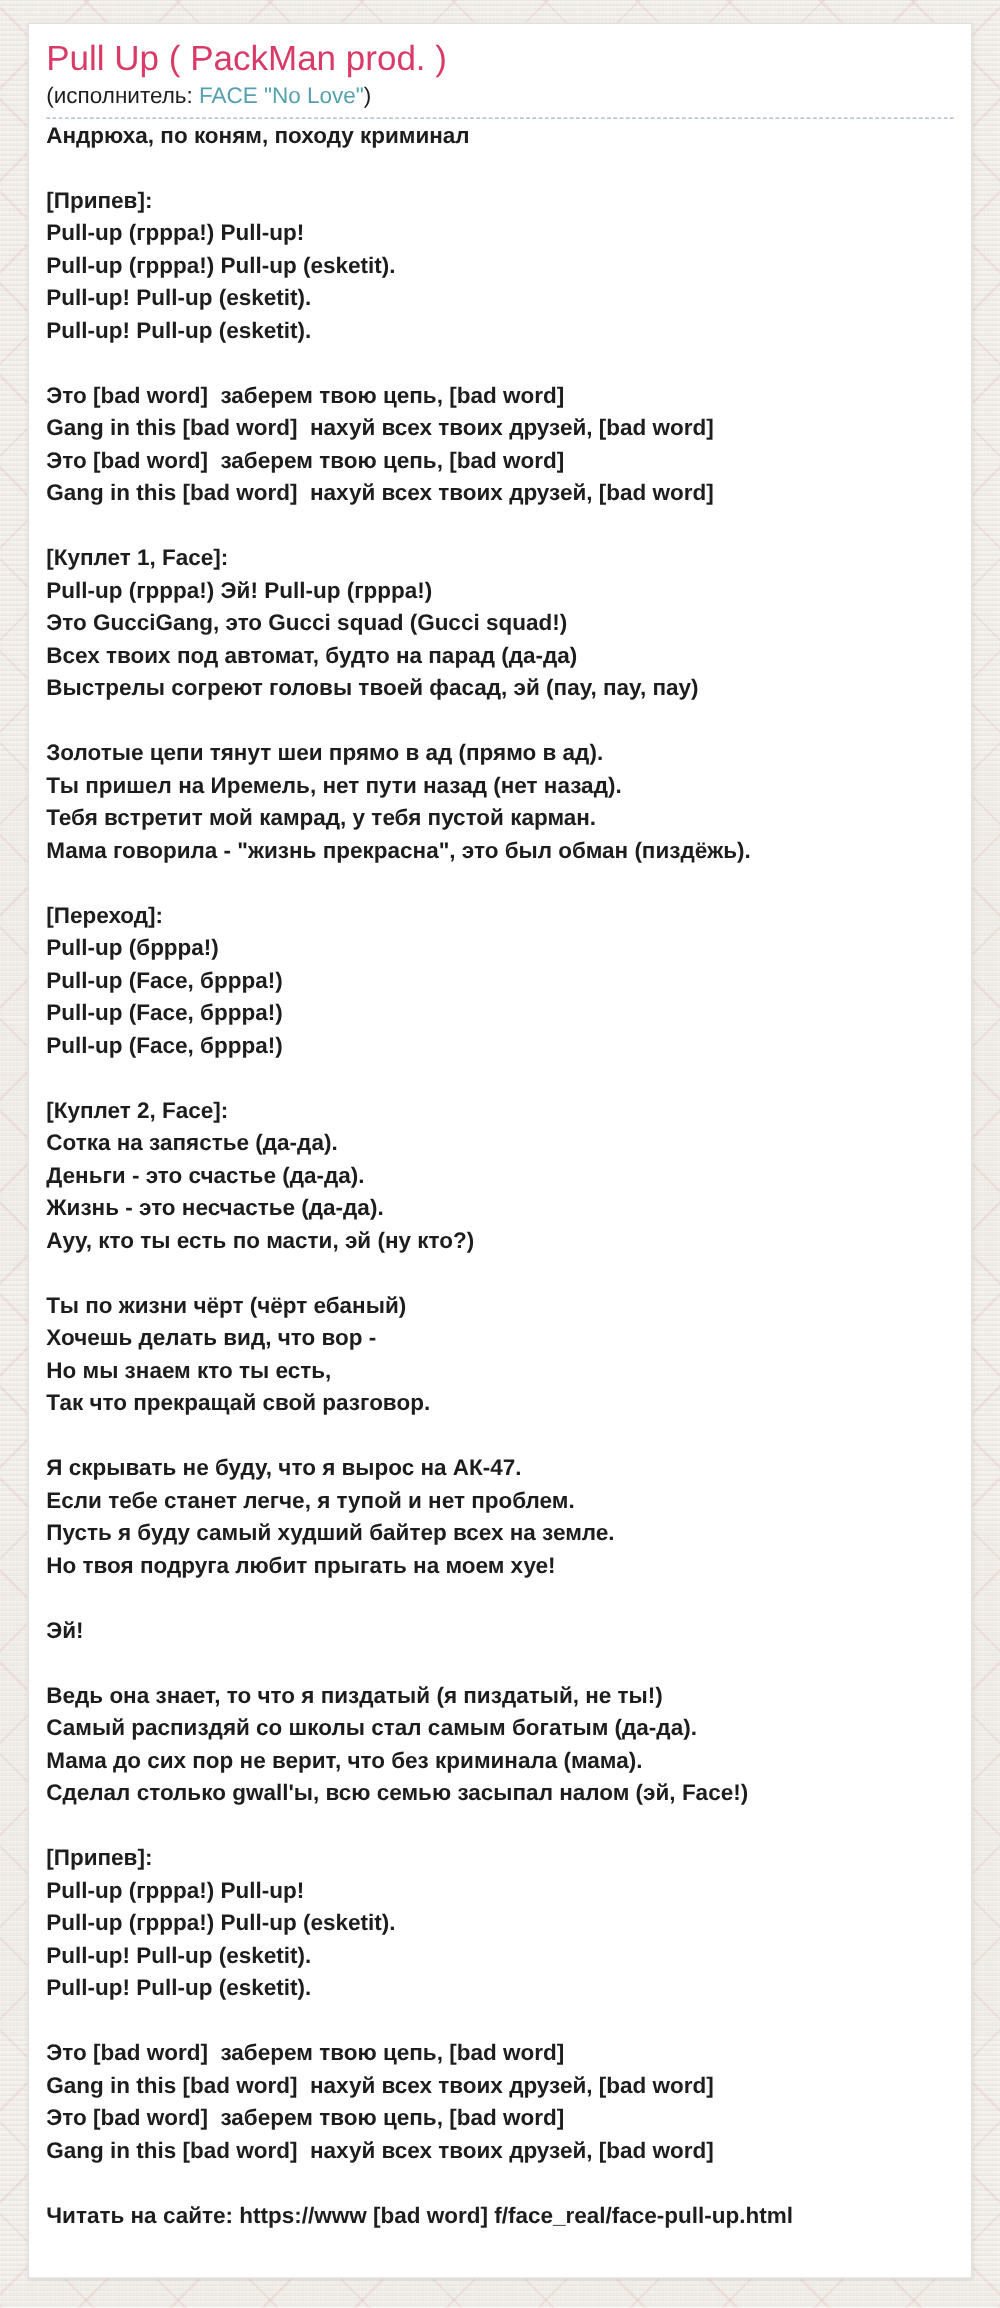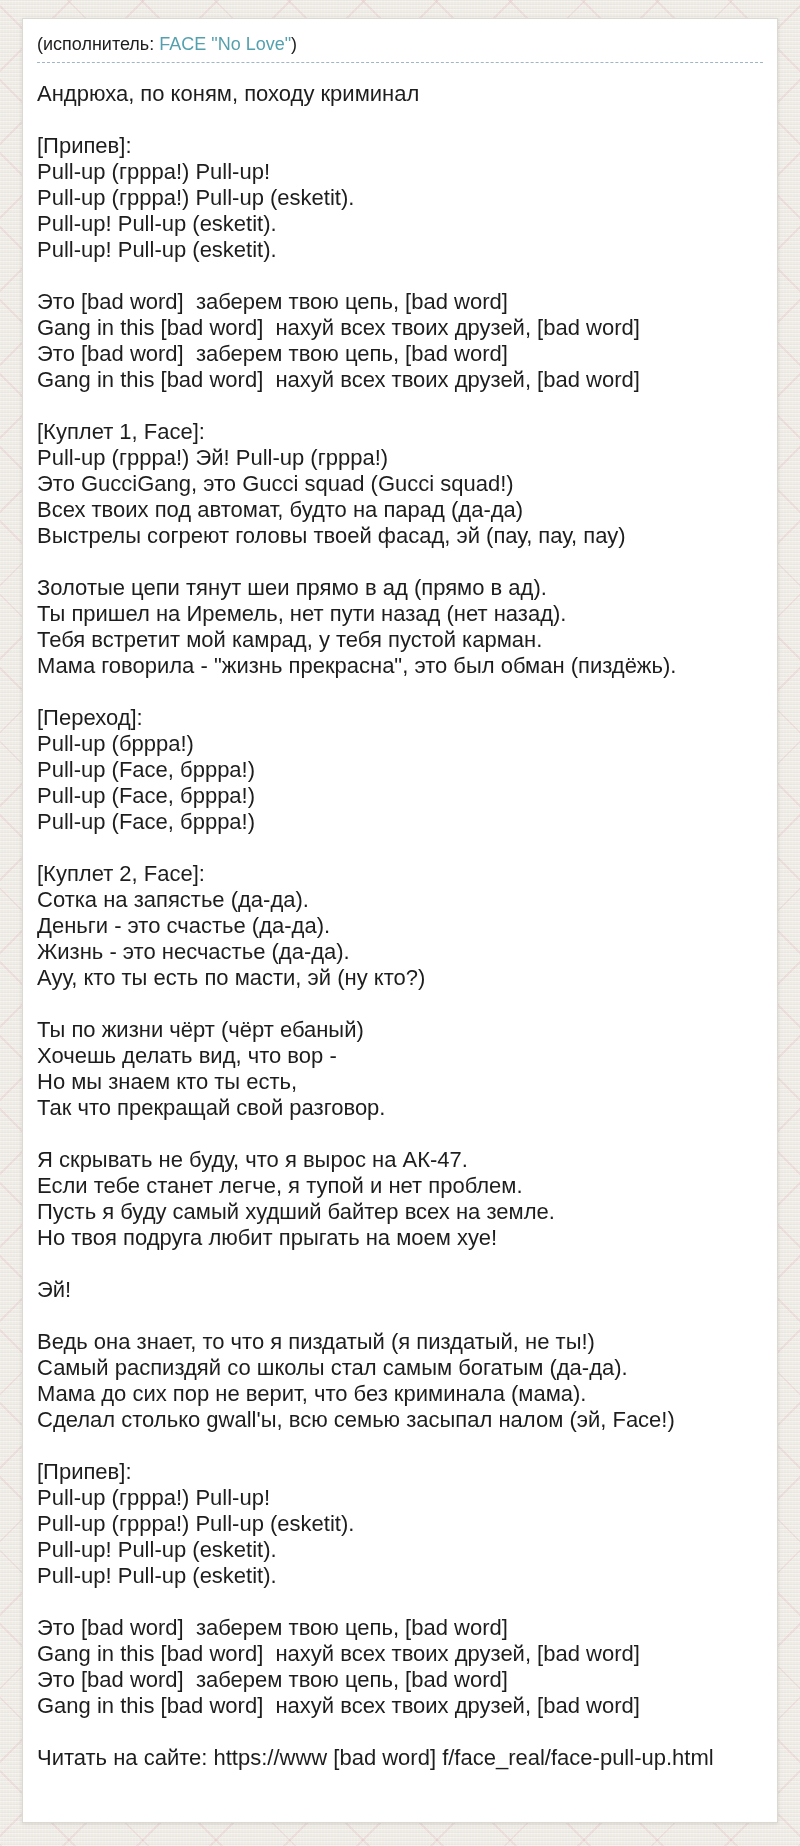--- a/index.html
+++ b/index.html
@@ -49,27 +49,28 @@
     padding-bottom: 7px;
     border-bottom: 1px dashed var(--divider, #9eb6c8);
   }
   .artist-link {
     color: var(--artist_link, #55a0ae);
     text-decoration: none;
     cursor: pointer;
   }
 
   .lyrics {
-    margin-top: 18px;
-    font-size: 22px;
+    font-size: 18px;
     line-height: 26px;
     color: var(--text, #1d1d1d);
     white-space: pre-wrap;
+    font-weight: bold;
   }
   .lyric-line { min-height: 26px; }
 </style>
 </head>
 <body>
 
 <div class="card">
+  <h1 class="song-title">Pull Up ( PackMan prod. )</h1>
   <div class="artist-line"><span>(исполнитель: </span><a class="artist-link">FACE "No Love"</a><span>)</span></div>
   <div class="lyrics" id="lyrics"><div class="lyric-line">Андрюха, по коням, походу криминал</div><div class="lyric-line">&nbsp;</div><div class="lyric-line">[Припев]:</div><div class="lyric-line">Pull-up (гррра!) Pull-up!</div><div class="lyric-line">Pull-up (гррра!) Pull-up (esketit).</div><div class="lyric-line">Pull-up! Pull-up (esketit).</div><div class="lyric-line">Pull-up! Pull-up (esketit).</div><div class="lyric-line">&nbsp;</div><div class="lyric-line">Это [bad word]  заберем твою цепь, [bad word]</div><div class="lyric-line">Gang in this [bad word]  нахуй всех твоих друзей, [bad word]</div><div class="lyric-line">Это [bad word]  заберем твою цепь, [bad word]</div><div class="lyric-line">Gang in this [bad word]  нахуй всех твоих друзей, [bad word]</div><div class="lyric-line">&nbsp;</div><div class="lyric-line">[Куплет 1, Face]:</div><div class="lyric-line">Pull-up (гррра!) Эй! Pull-up (гррра!)</div><div class="lyric-line">Это GucciGang, это Gucci squad (Gucci squad!)</div><div class="lyric-line">Всех твоих под автомат, будто на парад (да-да)</div><div class="lyric-line">Выстрелы согреют головы твоей фасад, эй (пау, пау, пау)</div><div class="lyric-line">&nbsp;</div><div class="lyric-line">Золотые цепи тянут шеи прямо в ад (прямо в ад).</div><div class="lyric-line">Ты пришел на Иремель, нет пути назад (нет назад).</div><div class="lyric-line">Тебя встретит мой камрад, у тебя пустой карман.</div><div class="lyric-line">Мама говорила - "жизнь прекрасна", это был обман (пиздёжь).</div><div class="lyric-line">&nbsp;</div><div class="lyric-line">[Переход]:</div><div class="lyric-line">Pull-up (бррра!)</div><div class="lyric-line">Pull-up (Face, бррра!)</div><div class="lyric-line">Pull-up (Face, бррра!)</div><div class="lyric-line">Pull-up (Face, бррра!)</div><div class="lyric-line">&nbsp;</div><div class="lyric-line">[Куплет 2, Face]:</div><div class="lyric-line">Сотка на запястье (да-да).</div><div class="lyric-line">Деньги - это счастье (да-да).</div><div class="lyric-line">Жизнь - это несчастье (да-да).</div><div class="lyric-line">Ауу, кто ты есть по масти, эй (ну кто?)</div><div class="lyric-line">&nbsp;</div><div class="lyric-line">Ты по жизни чёрт (чёрт ебаный)</div><div class="lyric-line">Хочешь делать вид, что вор -</div><div class="lyric-line">Но мы знаем кто ты есть,</div><div class="lyric-line">Так что прекращай свой разговор.</div><div class="lyric-line">&nbsp;</div><div class="lyric-line">Я скрывать не буду, что я вырос на АК-47.</div><div class="lyric-line">Если тебе станет легче, я тупой и нет проблем.</div><div class="lyric-line">Пусть я буду самый худший байтер всех на земле.</div><div class="lyric-line">Но твоя подруга любит прыгать на моем хуе!</div><div class="lyric-line">&nbsp;</div><div class="lyric-line">Эй!</div><div class="lyric-line">&nbsp;</div><div class="lyric-line">Ведь она знает, то что я пиздатый (я пиздатый, не ты!)</div><div class="lyric-line">Самый распиздяй со школы стал самым богатым (да-да).</div><div class="lyric-line">Мама до сих пор не верит, что без криминала (мама).</div><div class="lyric-line">Сделал столько gwall'ы, всю семью засыпал налом (эй, Face!)</div><div class="lyric-line">&nbsp;</div><div class="lyric-line">[Припев]:</div><div class="lyric-line">Pull-up (гррра!) Pull-up!</div><div class="lyric-line">Pull-up (гррра!) Pull-up (esketit).</div><div class="lyric-line">Pull-up! Pull-up (esketit).</div><div class="lyric-line">Pull-up! Pull-up (esketit).</div><div class="lyric-line">&nbsp;</div><div class="lyric-line">Это [bad word]  заберем твою цепь, [bad word]</div><div class="lyric-line">Gang in this [bad word]  нахуй всех твоих друзей, [bad word]</div><div class="lyric-line">Это [bad word]  заберем твою цепь, [bad word]</div><div class="lyric-line">Gang in this [bad word]  нахуй всех твоих друзей, [bad word]</div><div class="lyric-line">&nbsp;</div><div class="lyric-line">Читать на сайте: https://www [bad word] f/face_real/face-pull-up.html</div></div>
 </div>
 
 </body></html>

